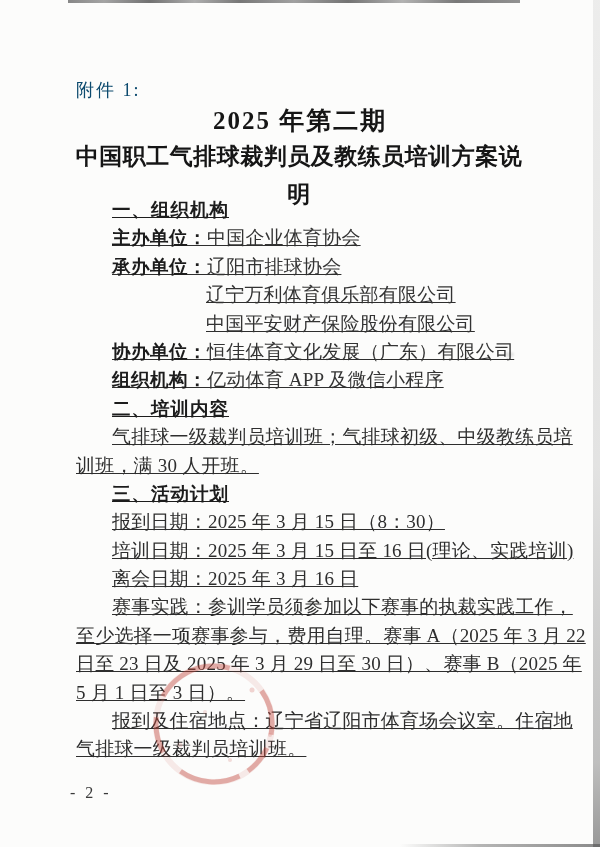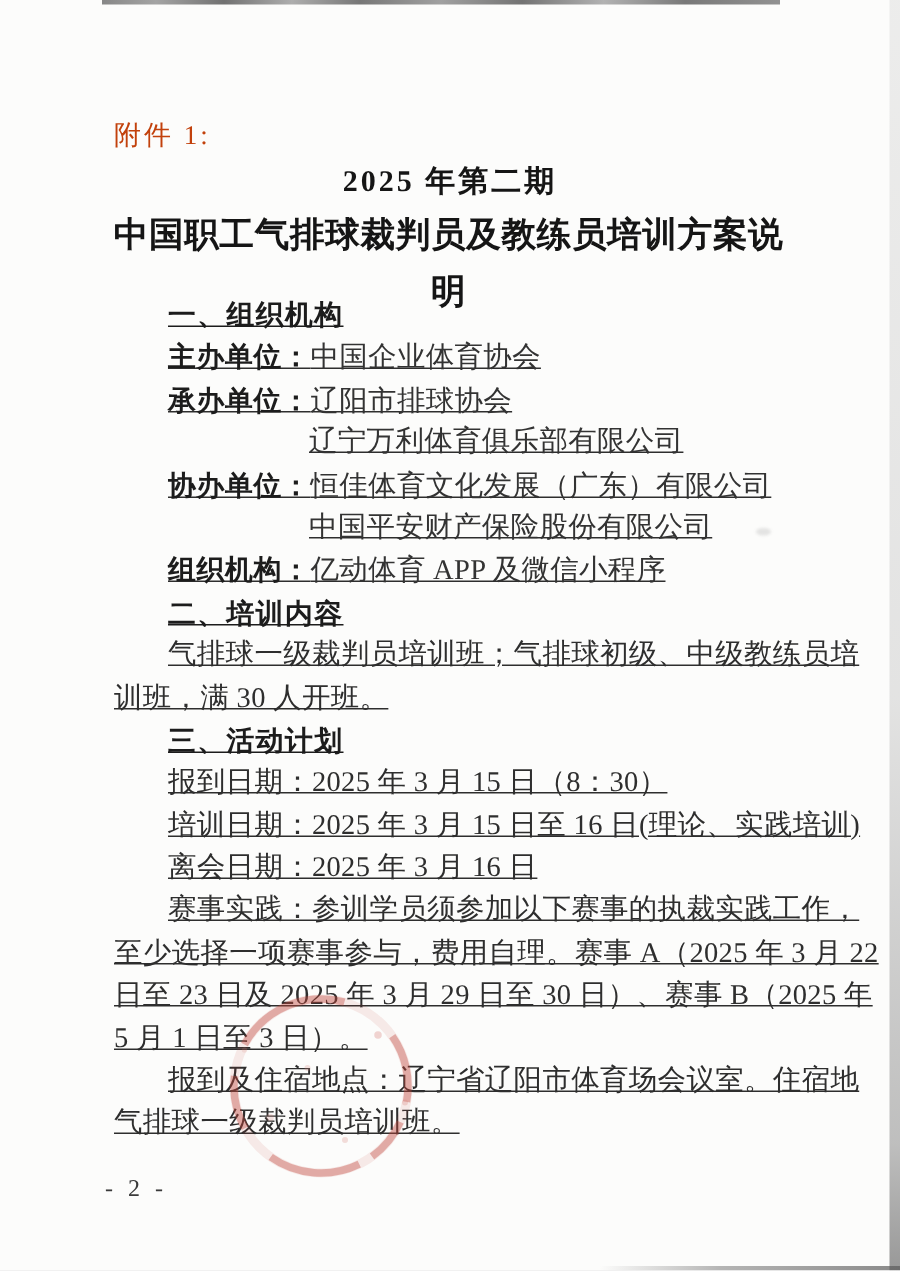--- a/index.html
+++ b/index.html
@@ -22,24 +22,24 @@
     background:linear-gradient(180deg,rgba(190,190,190,.25) 0%,rgba(180,180,180,.35) 55%,rgba(140,140,140,.55) 90%,rgba(110,110,110,.7) 100%);
   }
   .scan-edge-bottomright{
     position:absolute;bottom:0;right:0;width:200px;height:3px;
     background:linear-gradient(90deg,rgba(120,120,120,0) 0%,rgba(110,110,110,.5) 40%,rgba(90,90,90,.7) 100%);
   }
   .content{
     position:absolute;top:79px;left:76px;width:448px;
   }
   .attachment{
-    font-size:18px;height:27px;line-height:22px;letter-spacing:2px;color:#c2410c;
+    font-size:18px;height:27px;line-height:22px;letter-spacing:2px;color:#0c4a6e;
   }
   .title1{
-    margin:0;font-size:20px;font-weight:bold;text-align:center;
+    margin:0;font-size:25px;font-weight:bold;text-align:center;
     height:32px;line-height:30px;color:#151515;letter-spacing:2px;
   }
   .title2{
     margin:0 0 0 -2px;font-size:23px;font-weight:bold;text-align:center;
     height:31px;line-height:38px;color:#151515;letter-spacing:0.5px;
   }
   .line{
     height:28.4px;line-height:28.4px;font-size:19px;letter-spacing:0.2px;
     white-space:nowrap;
     text-decoration:underline;
@@ -91,25 +91,25 @@
 
     <div class="line row">
       <span class="lbl">主办单位：</span><span class="val">中国企业体育协会</span>
     </div>
     <div class="line row">
       <span class="lbl">承办单位：</span><span class="val">辽阳市排球协会</span>
     </div>
     <div class="line row cont">
       <span class="val">辽宁万利体育俱乐部有限公司</span>
     </div>
+    <div class="line row cont">
+      <span class="val">中国平安财产保险股份有限公司</span>
+    </div>
     <div class="line row">
       <span class="lbl">协办单位：</span><span class="val">恒佳体育文化发展（广东）有限公司</span>
-    </div>
-    <div class="line row cont">
-      <span class="val">中国平安财产保险股份有限公司</span>
     </div>
     <div class="line row">
       <span class="lbl">组织机构：</span><span class="val">亿动体育 APP 及微信小程序</span>
     </div>
 
     <div class="line h">二、培训内容</div>
     <div class="line indent">气排球一级裁判员培训班；气排球初级、中级教练员培</div>
     <div class="line">训班，满 30 人开班。</div>
 
     <div class="line h">三、活动计划</div>

